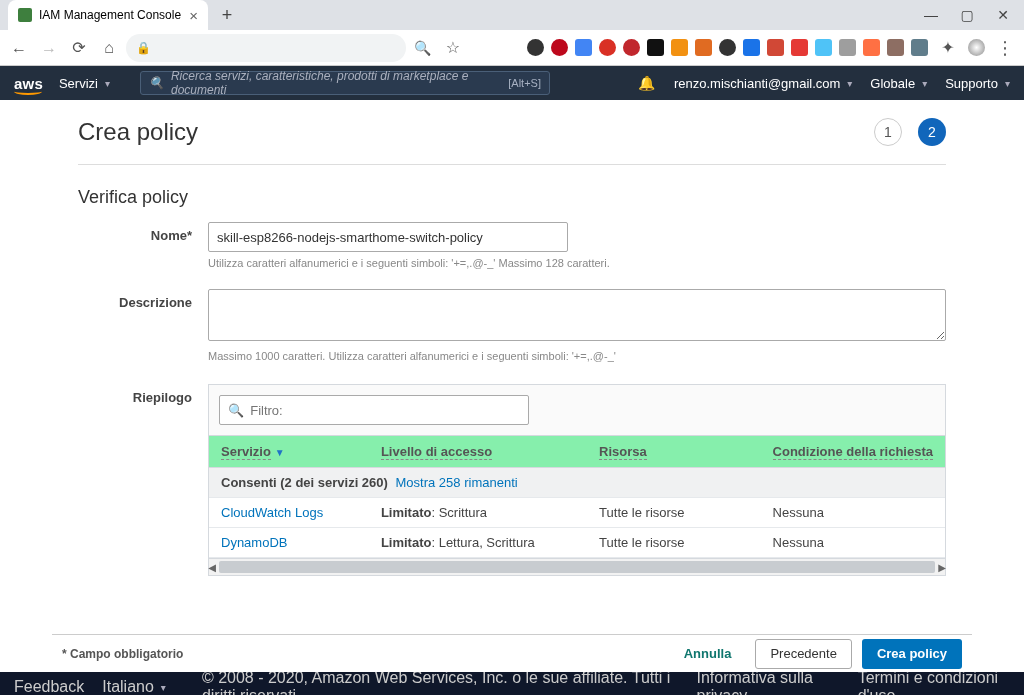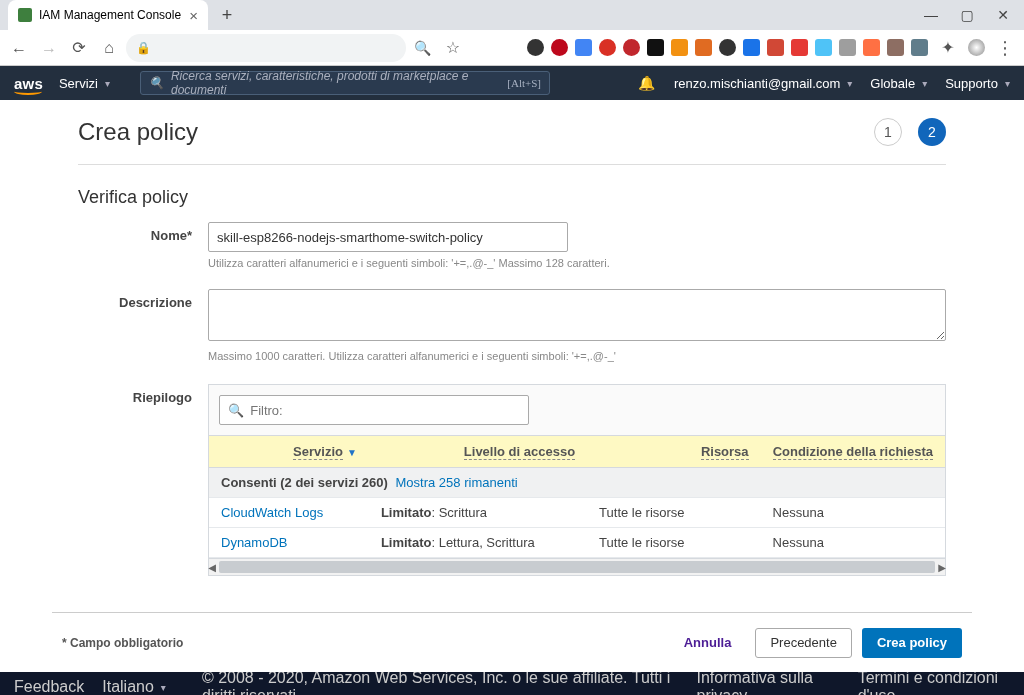--- a/index.html
+++ b/index.html
@@ -27,21 +27,21 @@
 .ico { width:17px; height:17px; border-radius:3px; display:inline-block; cursor:pointer;}
 .ico.round { border-radius:50%; }
 
 
 .aws-header { height:34px; background:#232f3e; color:#fff; display:flex; align-items:center; padding:0 14px; font-size:13px; gap:16px;}
 .aws-logo { color:#fff; font-weight:700; font-size:15px; letter-spacing:.2px; position:relative;}
 .aws-logo::after { content:""; position:absolute; left:0; bottom:-3px; width:28px; height:5px; border-bottom:2px solid #ff9900; border-radius:0 0 50% 50%;}
 .aws-nav-item { display:flex; align-items:center; gap:4px; cursor:pointer;}
 .caret-d::after{content:"▾"; font-size:10px; color:#aab; margin-left:3px;}
 .aws-search { flex:0 0 410px; height:24px; background:#2a3a4f; border:1px solid #4a5f78; border-radius:3px; display:flex; align-items:center; padding:0 8px; color:#aab0be; font-size:12px; font-style:italic; gap:7px; margin-left:14px;}
-.aws-search-kbd { margin-left:auto; font-style:normal; color:#a7b1c2; font-size:11px;font-family:Liberation Serif, serif;}
+.aws-search-kbd { margin-left:auto; font-style:normal; color:#a7b1c2; font-size:11px;}
 .aws-spacer { flex:1; }
 .aws-right { display:flex; align-items:center; gap:18px; font-size:13px;}
 .bell { font-size:14px; color:#ddd; }
 
 
 .page { background:#fff; height:calc(100% - 66px - 34px - 23px); overflow:auto; position:relative;}
 .page-inner { padding:18px 78px 0 78px; }
 h1.title { font-size:24px; font-weight:400; color:#333; margin-bottom:18px; display:flex; align-items:center;}
 .steps { margin-left:auto; display:flex; gap:16px; }
 .step { width:28px; height:28px; border-radius:50%; display:flex; align-items:center; justify-content:center; font-size:14px;}
@@ -57,38 +57,38 @@
 .input-text { width:360px; height:30px; border:1px solid #aaa; border-radius:2px; padding:0 8px; font-size:13px; color:#333;}
 .helper { font-size:11px; color:#888; margin-top:5px; }
 .textarea { width:100%; height:52px; border:1px solid #aaa; border-radius:2px; padding:6px; font-size:13px; resize:vertical;}
 
 
 .summary-box { border:1px solid #d5d9de; background:#fafafa; border-top:1px solid #d5d9de;}
 .filter-row { padding:10px; }
 .filter-input { width:310px; height:30px; border:1px solid #aaa; border-radius:2px; display:flex; align-items:center; padding:0 8px; background:#fff; font-size:13px; color:#888; gap:6px;}
 .filter-input input { border:0; outline:0; flex:1; font-size:13px; color:#333;}
 .tbl { width:100%; border-collapse:collapse; font-size:13px;}
-.tbl thead th { text-align:right; font-weight:700; color:#555; background:#fef9c3; border-top:1px solid #d5d9de; border-bottom:1px solid #d5d9de; padding:8px 12px; white-space:nowrap;}
+.tbl thead th { text-align:left; font-weight:700; color:#555; background:#86efac; border-top:1px solid #d5d9de; border-bottom:1px solid #d5d9de; padding:8px 12px; white-space:nowrap;}
 .tbl thead th .sort { color:#2073c7; font-size:10px; margin-left:4px;}
 .tbl thead th span.dotted { border-bottom:1px dashed #888; cursor:help;}
 .tbl tbody tr td { padding:7px 12px; border-bottom:1px solid #e6e9ec; background:#fff; color:#444;}
 .group-row td { background:#f0f1f2 !important; font-weight:700; color:#333;}
 .group-row a { color:#0073bb; font-weight:400; margin-left:4px; text-decoration:none;}
 .link { color:#0073bb; cursor:pointer; text-decoration:none;}
 .scrollbar-row { height:17px; background:#f2f2f2; border-top:1px solid #d5d9de; position:relative;}
 .scroll-thumb { position:absolute; left:10px; right:10px; top:2px; height:12px; background:#c8ccd0; border-radius:2px;}
 .scroll-btn { position:absolute; top:0; width:16px; height:17px; display:flex; align-items:center; justify-content:center; font-size:10px; color:#666;}
 .scroll-btn.l{left:-5px;} .scroll-btn.r{right:-5px;}
 
 
-.actionbar { position:absolute; left:52px; right:52px; bottom:0; height:60px; border-top:1px solid #ccc; display:flex; align-items:center; background:#fff; padding:0 10px;}
+.actionbar { position:absolute; left:52px; right:52px; bottom:0; height:38px; border-top:1px solid #ccc; display:flex; align-items:center; background:#fff; padding:0 10px;}
 .req { font-size:12px; color:#555; font-weight:700;}
 .actionbar .sp { flex:1;}
 .btn { height:30px; padding:0 14px; border-radius:3px; font-size:13px; cursor:pointer; border:1px solid transparent; display:inline-flex; align-items:center;}
-.btn-link { color:#4c1d95; background:transparent; border:0; font-weight:600; margin-right:10px;}
+.btn-link { color:#0f766e; background:transparent; border:0; font-weight:600; margin-right:10px;}
 .btn-default { background:#fff; border:1px solid #aaa; color:#333; margin-right:10px;text-align:center;}
 .btn-primary { background:#0073bb; color:#fff; font-weight:600;}
 
 
 .aws-footer { height:23px; background:#0f172a; color:#ccc; font-size:16px; display:flex; align-items:center; padding:15px 14px; gap:18px;}
 .aws-footer .sp{flex:1;}
 .aws-footer a { color:#ccc; text-decoration:none;}
 </style>
 </head>
 <body>

